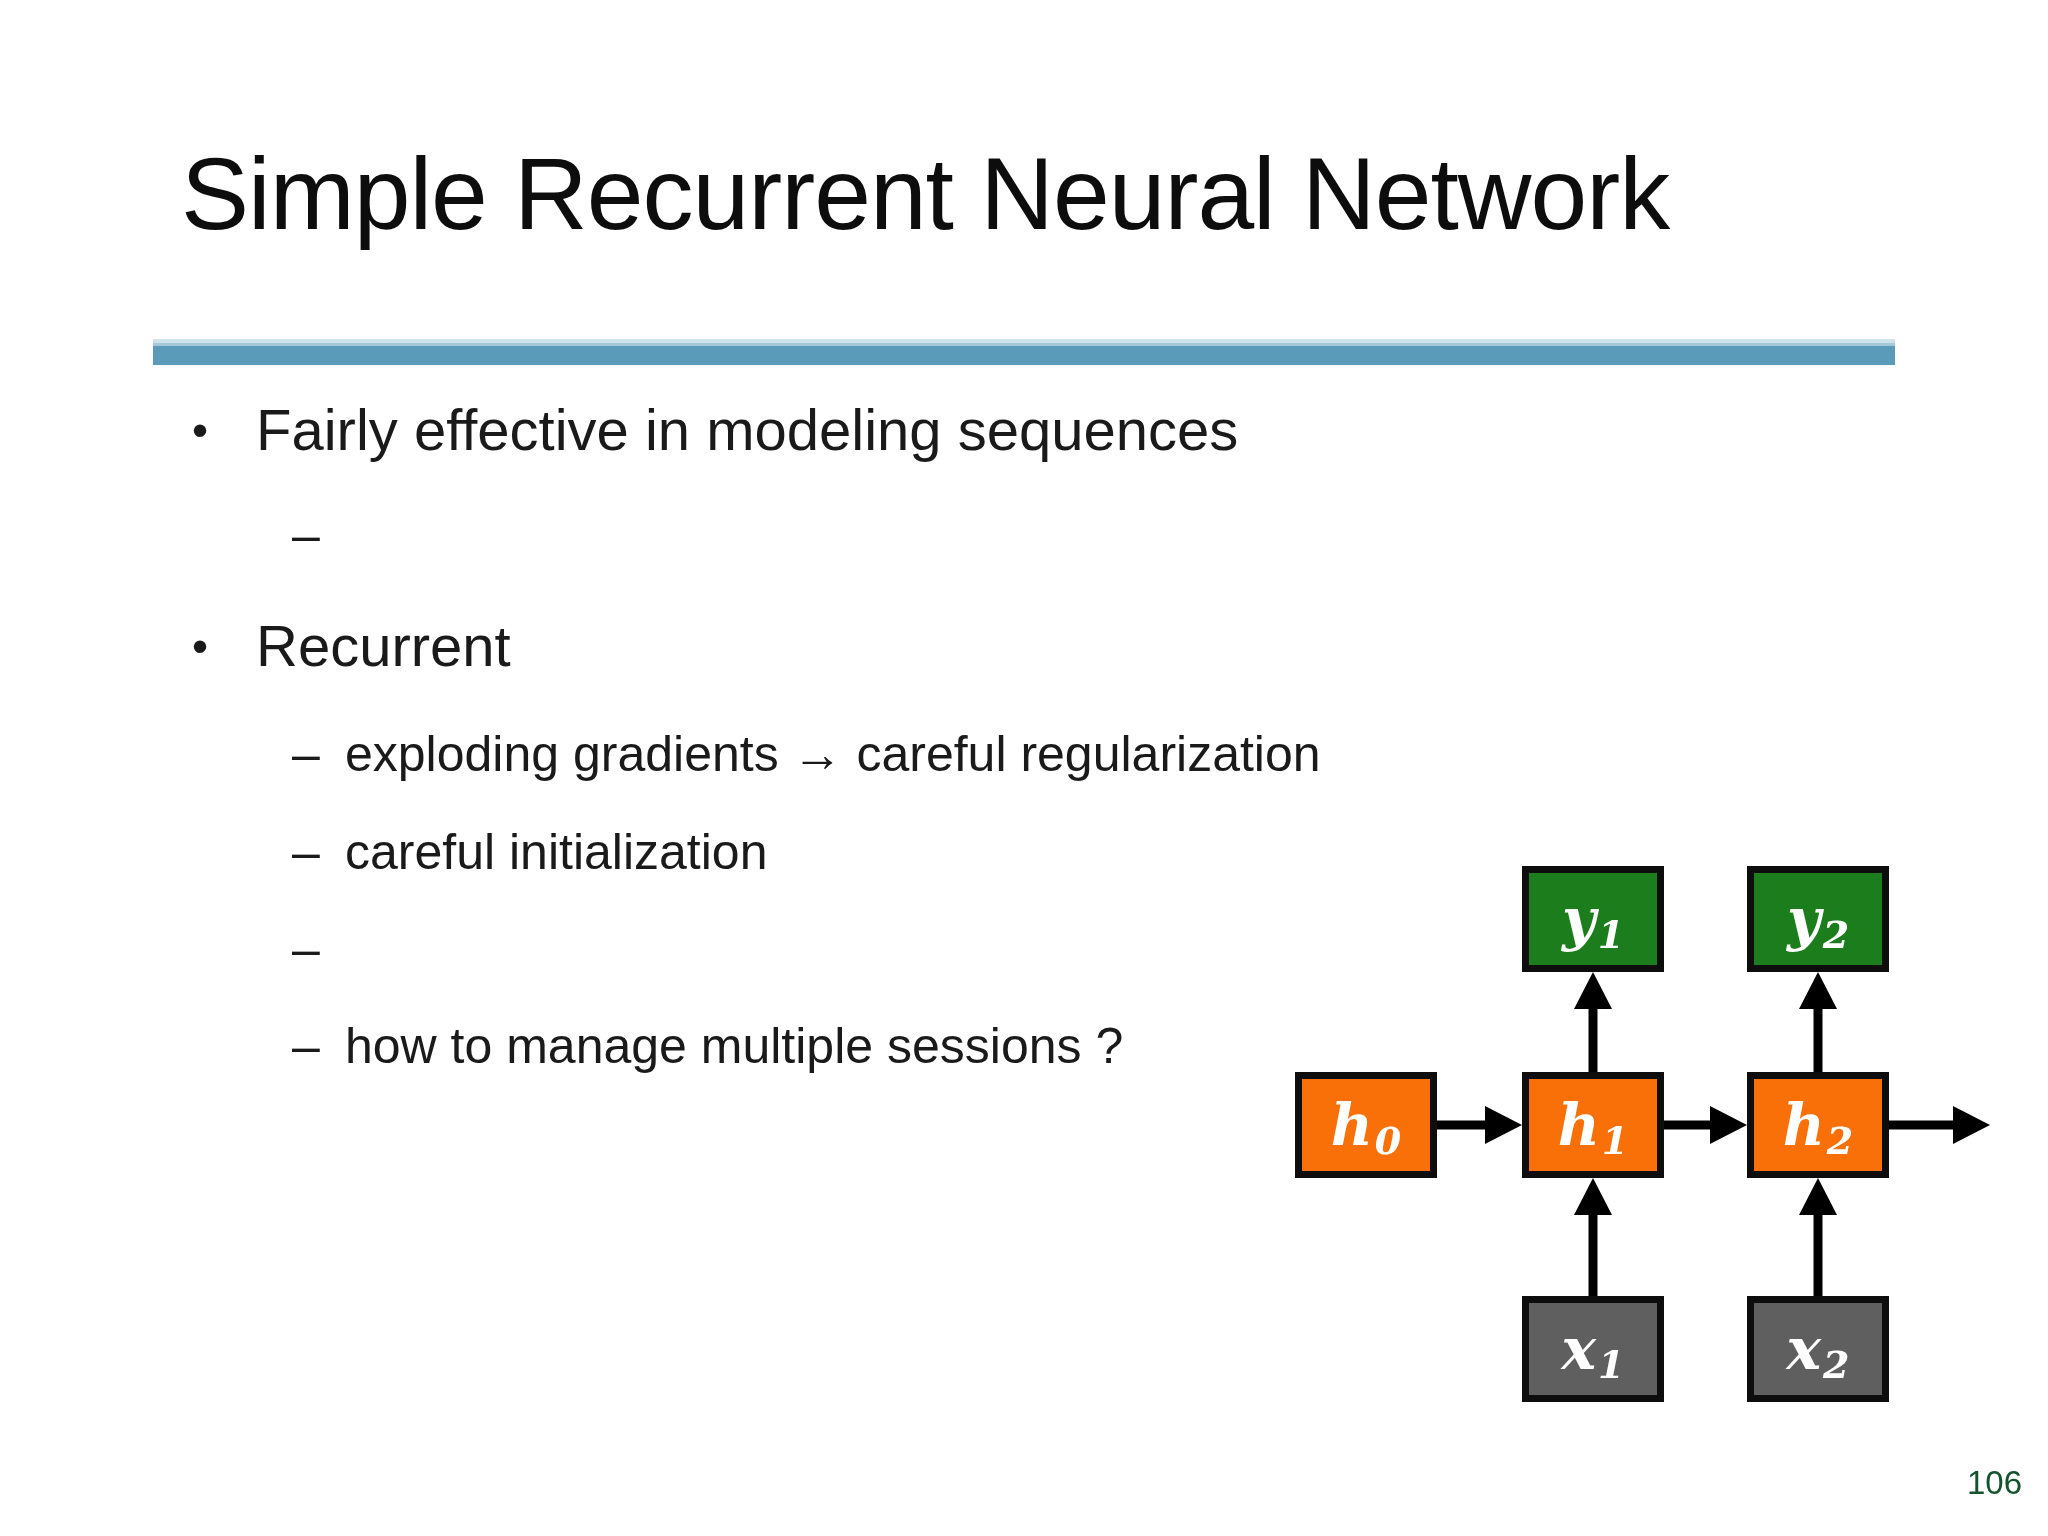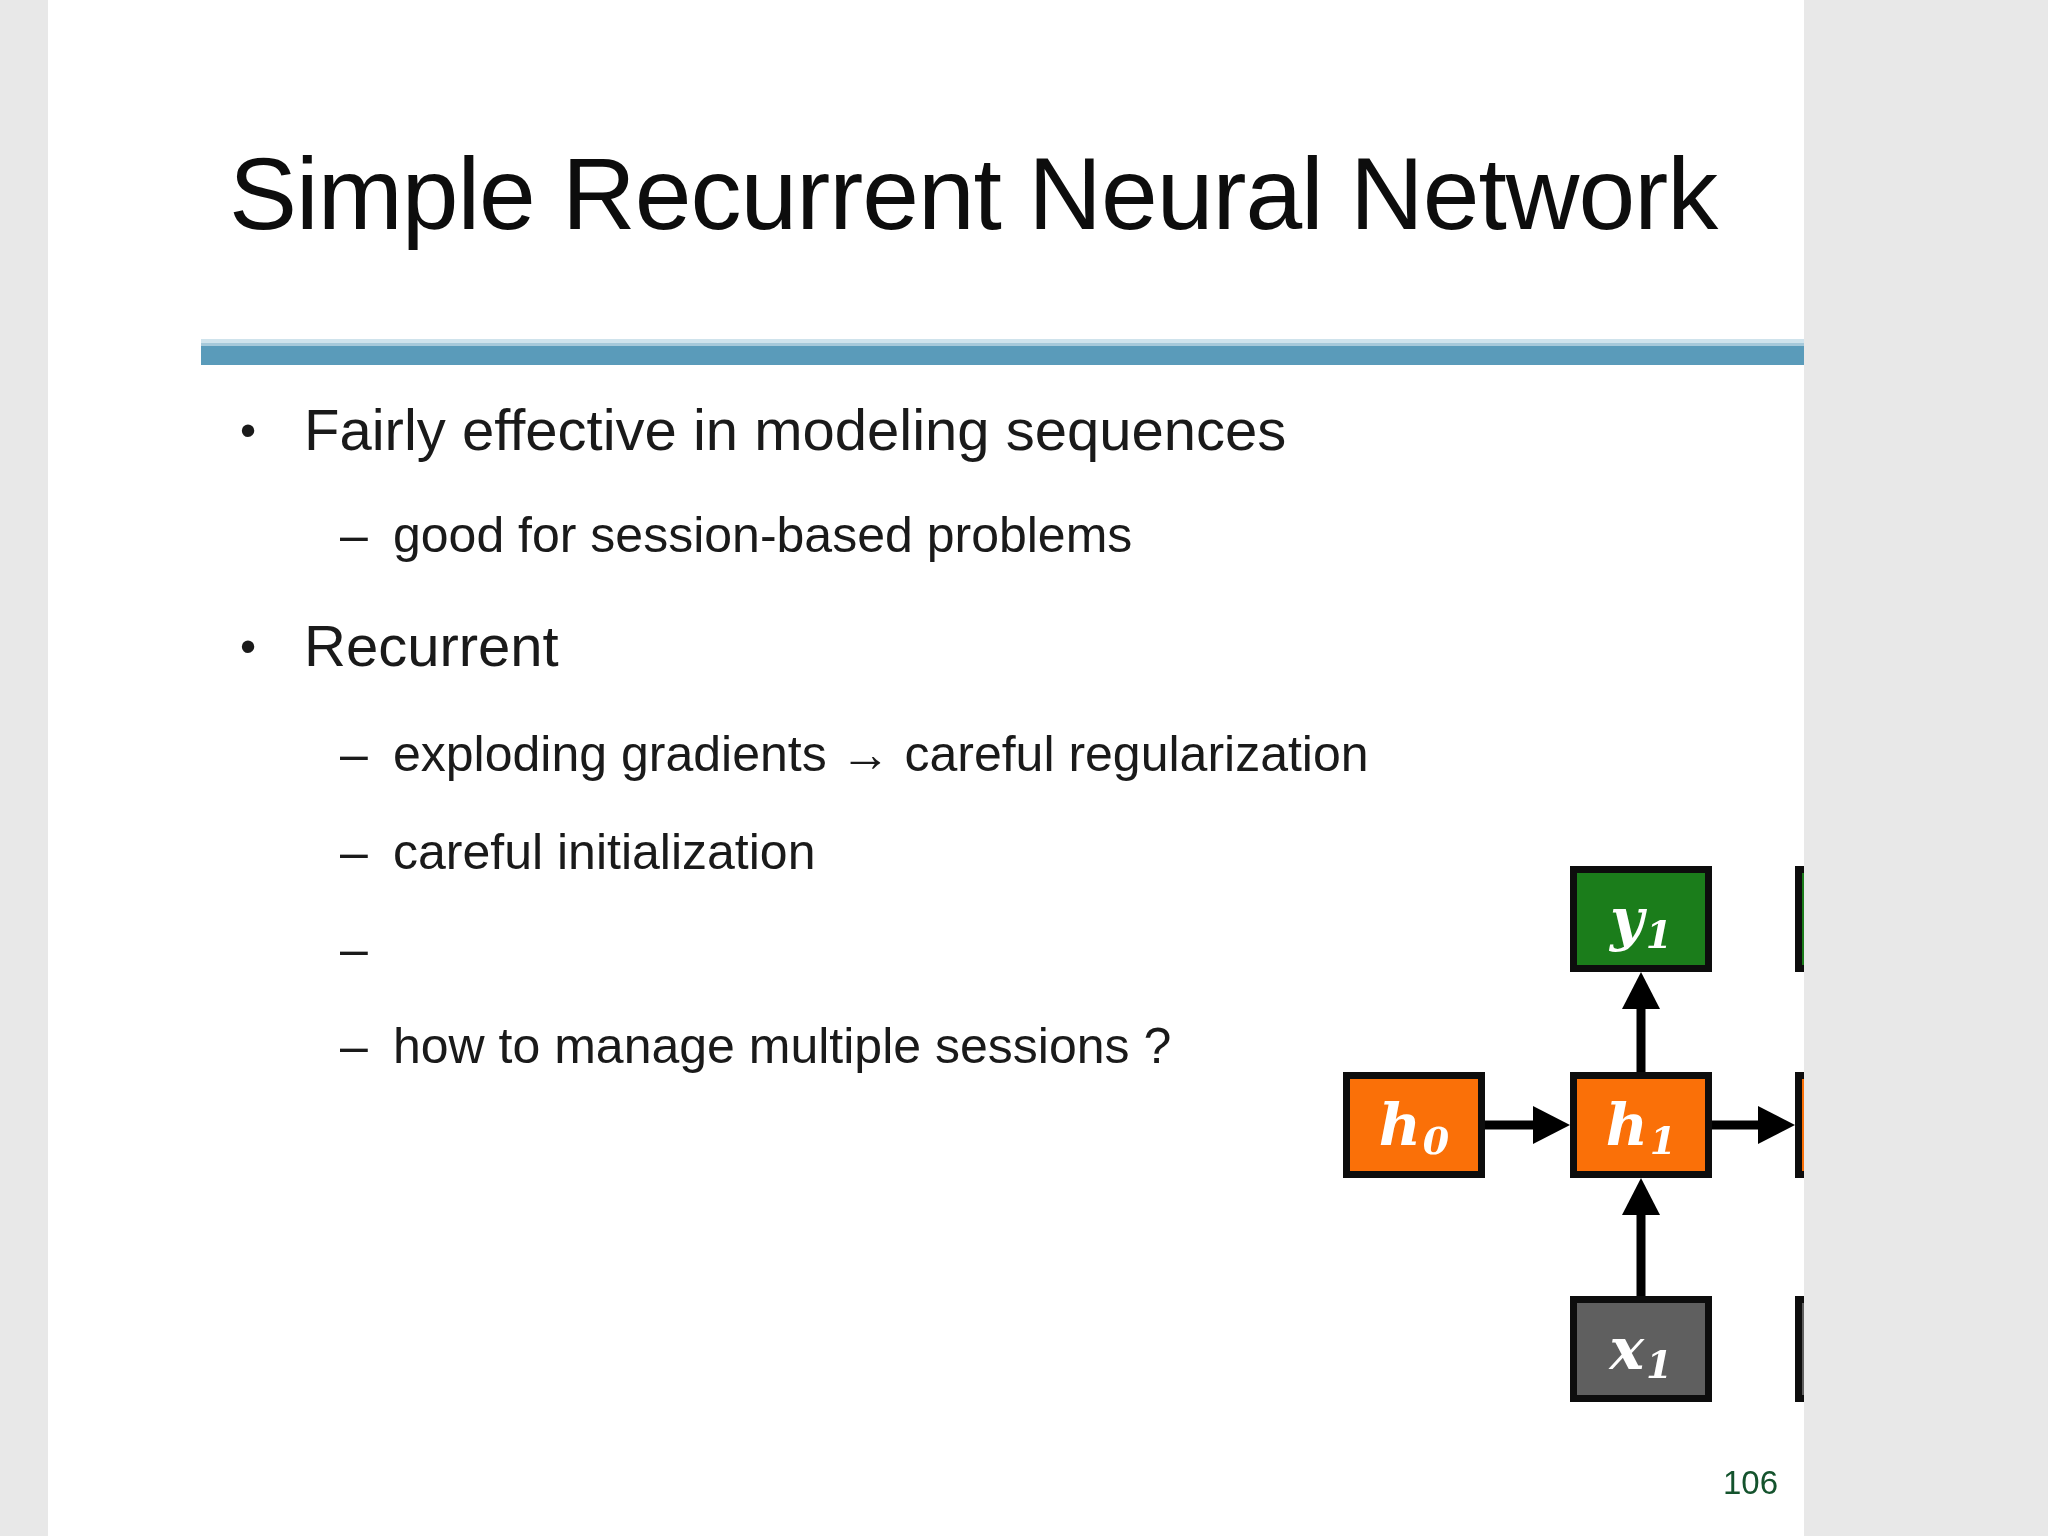--- a/index.html
+++ b/index.html
@@ -1,23 +1,22 @@
 <!DOCTYPE html>
 <html><head>
 <meta charset="utf-8">
 <style>
   html,body{margin:0;padding:0;background:#e8e8e8;}
   .slide{
     position:relative;
-    width:1756px;height:1536px;
+    width:2048px;height:1536px;
     background:#ffffff;
     overflow:hidden;
     font-family:"Liberation Sans", sans-serif;
     color:#111111;
-    margin-left:48px;
   }
   .title{
     position:absolute;
     left:181px;top:138px;
     font-size:102px;
     font-weight:300;
     letter-spacing:-1px;
     color:#0d0d0d;
     white-space:nowrap;
     line-height:1.1;
@@ -89,21 +88,20 @@
   <div class="title">Simple Recurrent Neural Network</div>
 
   <div class="divider"></div>
 
   <div class="bullet l1" style="top:398px">
     <span class="marker">•</span>
     <span class="txt">Fairly effective in modeling sequences</span>
   </div>
   <div class="bullet l2" style="top:507px">
     <span class="marker">–</span>
-    <span class="txt">good for session-based problems</span>
   </div>
   <div class="bullet l1" style="top:614px">
     <span class="marker">•</span>
     <span class="txt">Recurrent</span>
   </div>
   <div class="bullet l2" style="top:726px">
     <span class="marker">–</span>
     <span class="txt">exploding gradients → careful regularization</span>
   </div>
   <div class="bullet l2" style="top:824px">

